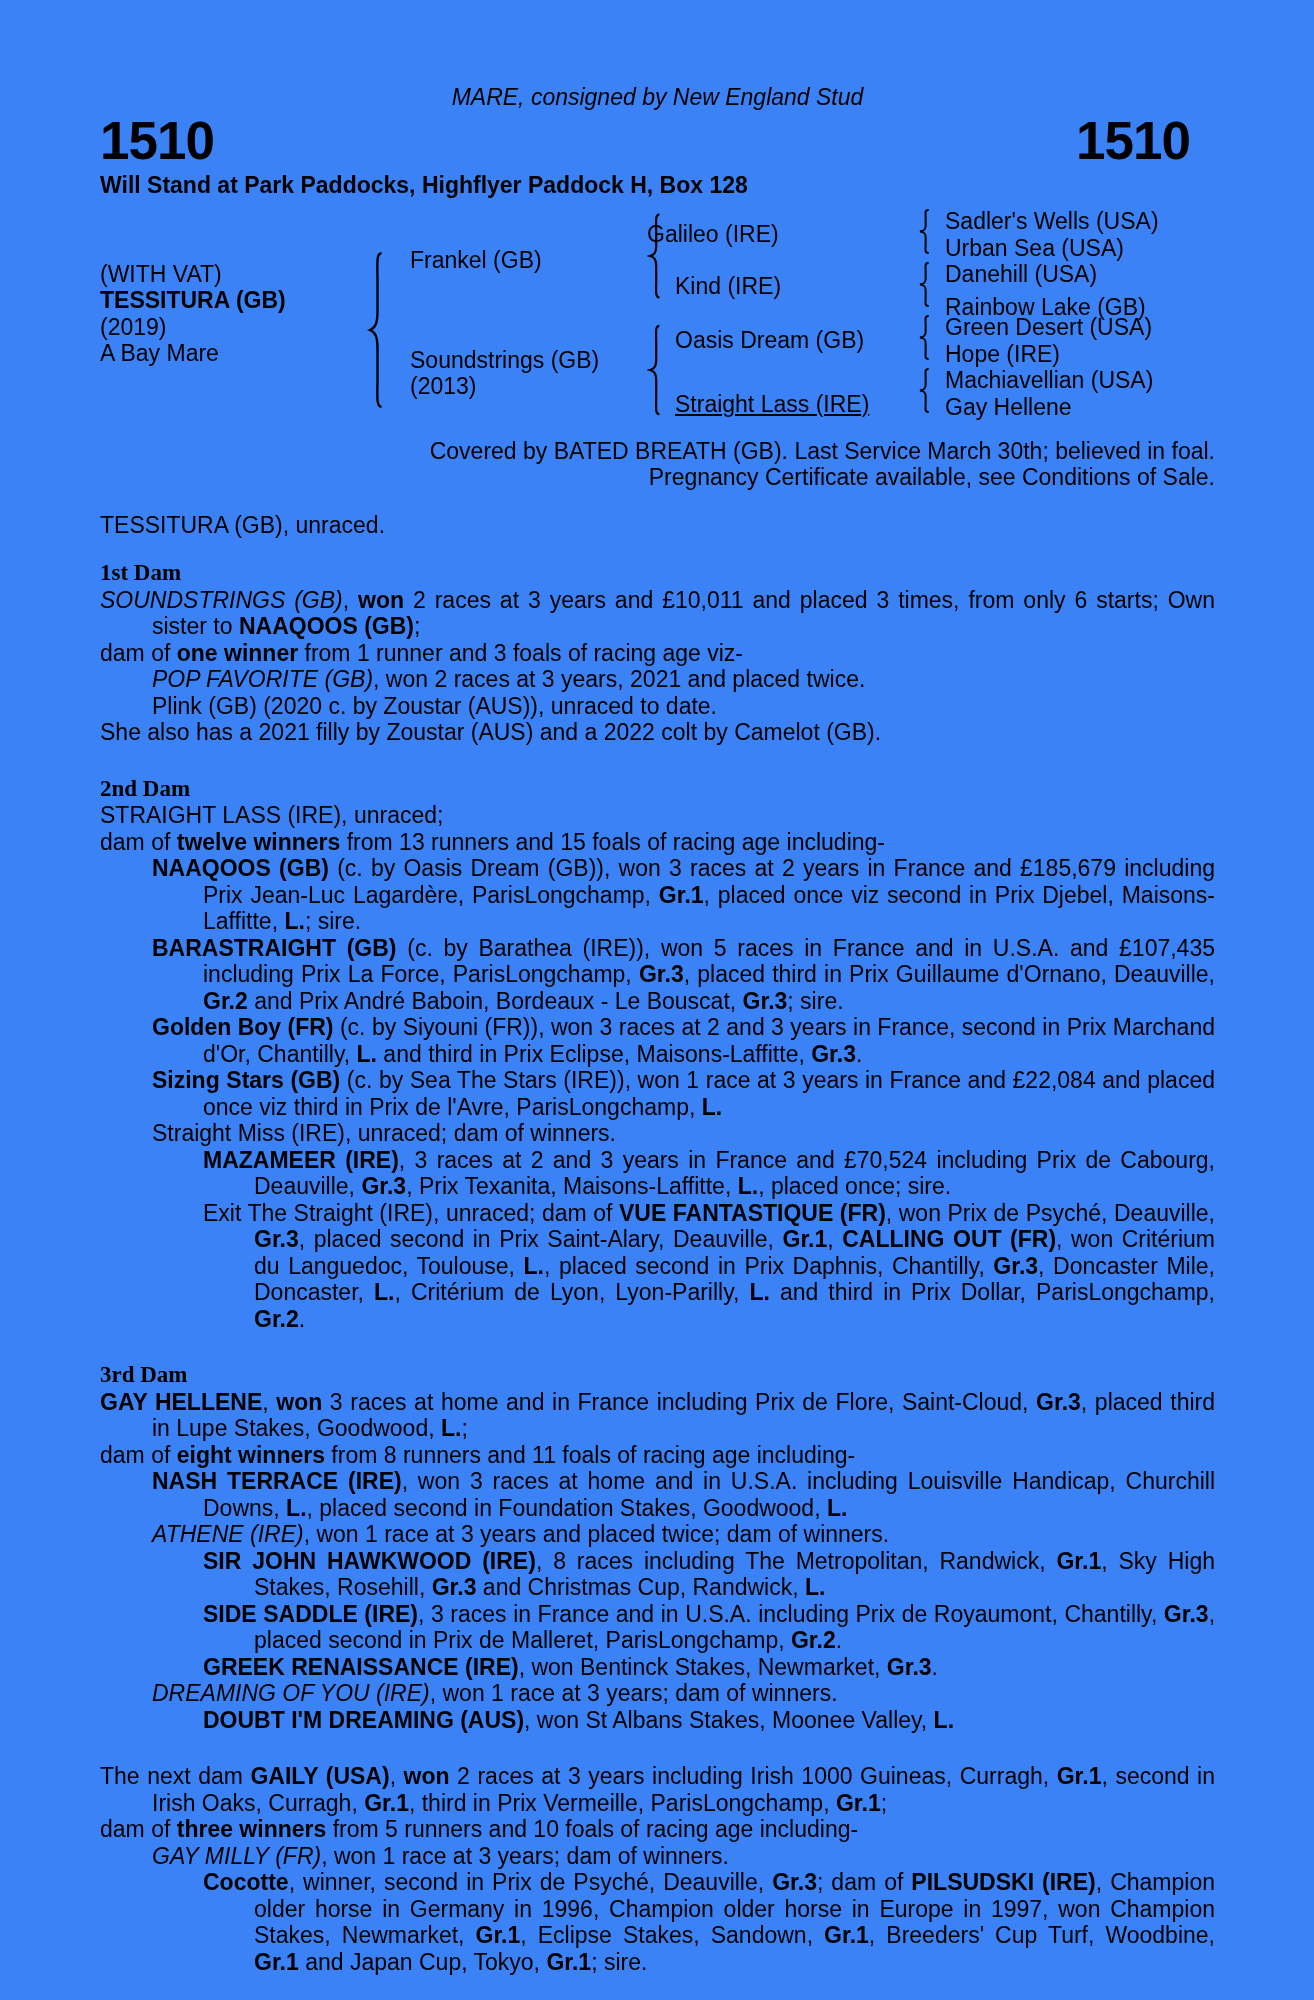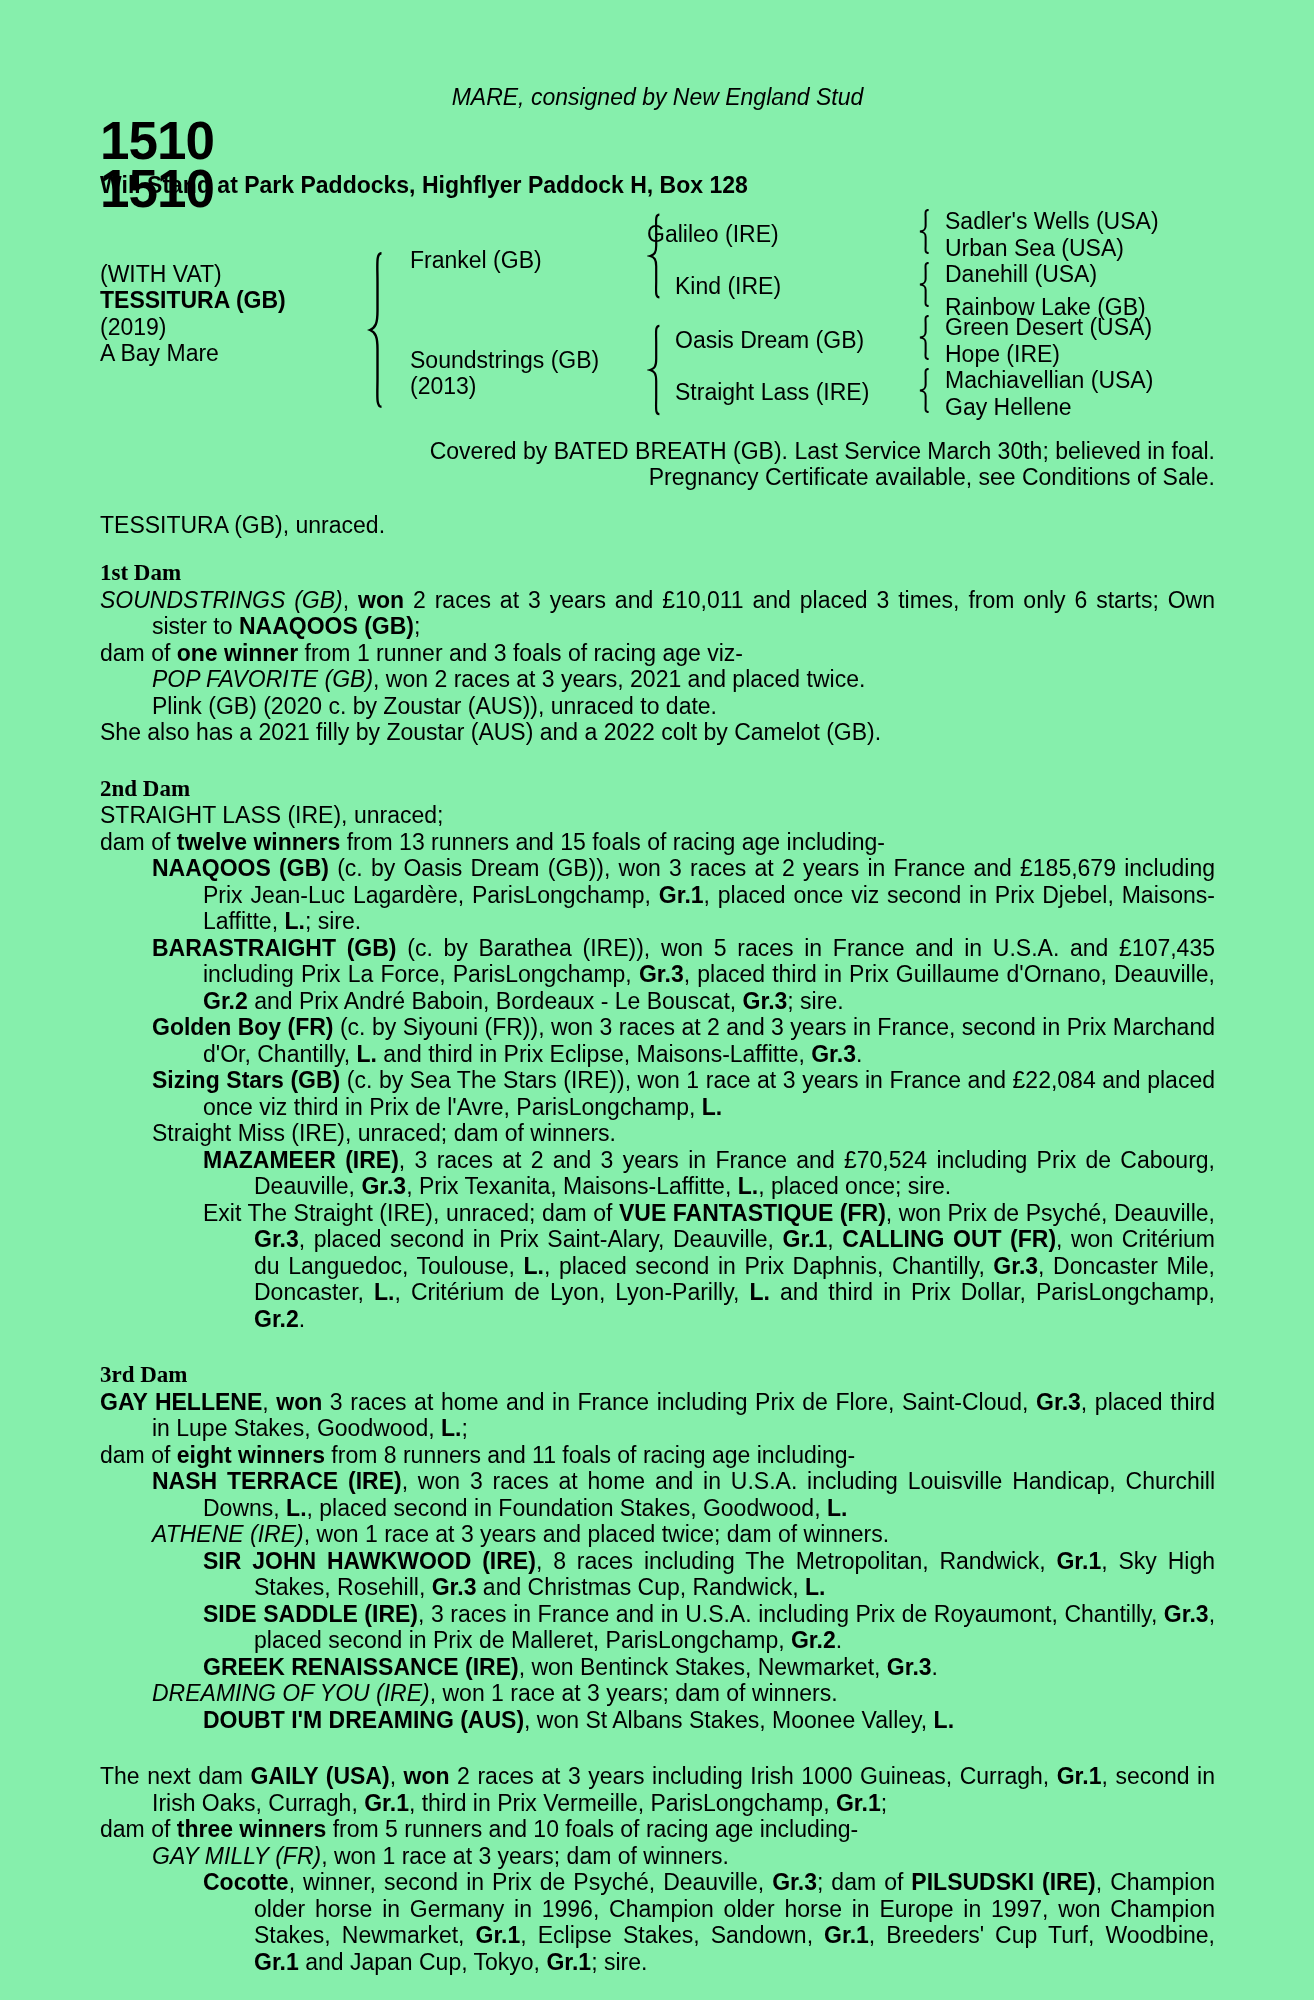--- a/index.html
+++ b/index.html
@@ -1,40 +1,39 @@
 <!DOCTYPE html>
 <html><head>
 <meta charset="utf-8">
 <style>
   html,body{margin:0;padding:0;background:#888;}
   .page{
     position:relative;
     width:1314px;
     height:2000px;
     margin:0 auto;
-    background:#86efac;
+    background:#3b82f6;
     color:#000;
     font-family:"Liberation Sans", sans-serif;
     font-size:23px;
     line-height:26.5px;
     overflow:hidden;
   }
   .content{padding:0 99px 0 100px;}
   .consignor-line{
     margin-top:84px;
     text-align:center;
     font-style:italic;
   }
   .lot-row{
     display:flex;
     justify-content:space-between;
     align-items:flex-start;
     margin-top:6px;
     height:48px;
-    flex-direction:column;
   }
   .lot-number{
     font-size:53px;
     line-height:48px;
     font-weight:bold;
     letter-spacing:-1px;
   }
   .lot-number.right{margin-right:25px;}
   .stand-line{
     margin-top:6px;
@@ -111,21 +110,21 @@
       </div>
       <div class="brace" style="left:547px;top:117px;width:16px;height:92px;">
         <svg viewBox="0 0 20 100" preserveAspectRatio="none">
             <path d="M15.5,2 C10,2 11.5,9 11.5,20 L11.5,38 C11.5,46 9.5,48.5 4,50 C9.5,51.5 11.5,54 11.5,62 L11.5,80 C11.5,91 10,98 15.5,98" fill="none" stroke="#000" stroke-width="2.2" vector-effect="non-scaling-stroke"></path>
           </svg>
       </div>
 
       <div class="ped-abs" style="left:547px;top:14px;">Galileo (IRE)</div>
       <div class="ped-abs" style="left:575px;top:66px;">Kind (IRE)</div>
       <div class="ped-abs" style="left:575px;top:120px;">Oasis Dream (GB)</div>
-      <div class="ped-abs" style="left:575px;top:172px;">Straight Lass (IRE)</div>
+      <div class="ped-abs" style="left:575px;top:184px;text-decoration:underline;">Straight Lass (IRE)</div>
 
       <div class="brace" style="left:817px;top:2px;width:15px;height:45px;">
         <svg viewBox="0 0 20 100" preserveAspectRatio="none">
             <path d="M15.5,2 C10,2 11.5,9 11.5,20 L11.5,38 C11.5,46 9.5,48.5 4,50 C9.5,51.5 11.5,54 11.5,62 L11.5,80 C11.5,91 10,98 15.5,98" fill="none" stroke="#000" stroke-width="2" vector-effect="non-scaling-stroke"></path>
           </svg>
       </div>
       <div class="brace" style="left:817px;top:55px;width:15px;height:45px;">
         <svg viewBox="0 0 20 100" preserveAspectRatio="none">
             <path d="M15.5,2 C10,2 11.5,9 11.5,20 L11.5,38 C11.5,46 9.5,48.5 4,50 C9.5,51.5 11.5,54 11.5,62 L11.5,80 C11.5,91 10,98 15.5,98" fill="none" stroke="#000" stroke-width="2" vector-effect="non-scaling-stroke"></path>
           </svg>

